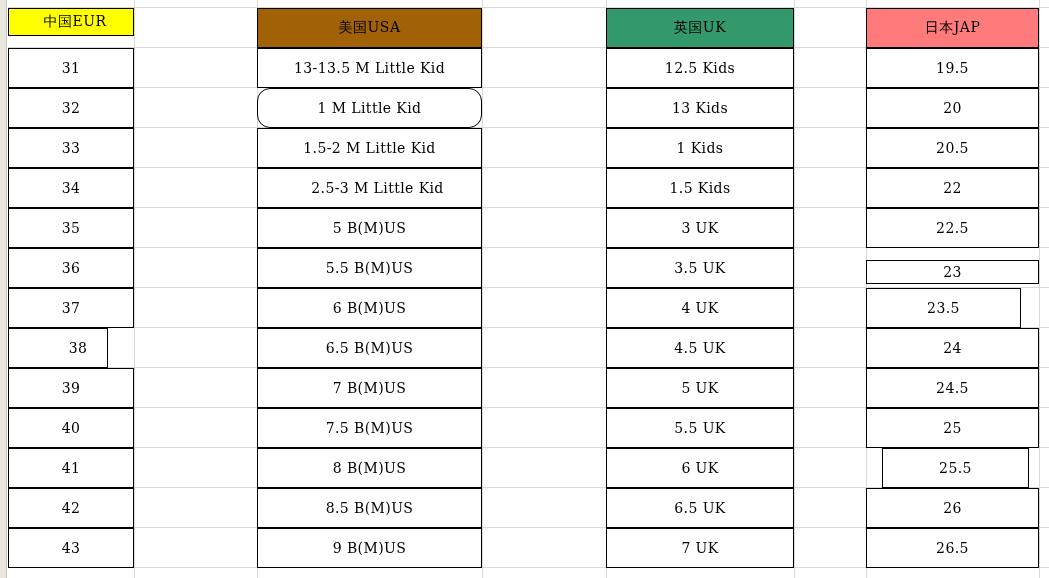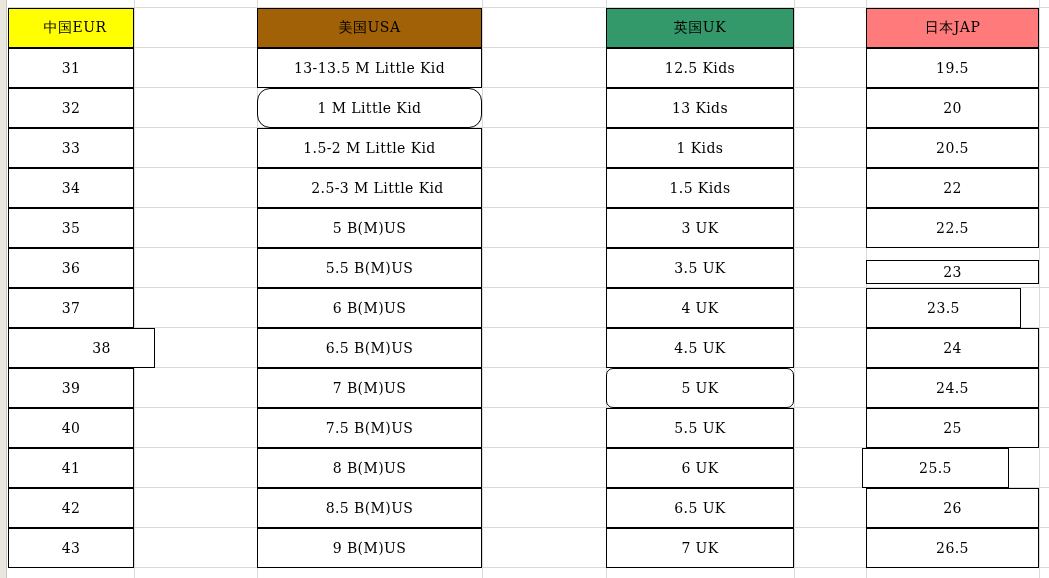--- a/index.html
+++ b/index.html
@@ -118,21 +118,21 @@
       <div class="bg-vline" style="left: 126px;"></div>
       <div class="bg-vline" style="left: 249px;"></div>
       <div class="bg-vline" style="left: 474px;"></div>
       <div class="bg-vline" style="left: 598px;"></div>
       <div class="bg-vline" style="left: 786px;"></div>
       <div class="bg-vline" style="left: 858px;"></div>
       <div class="bg-vline" style="left: 1031px;"></div>
     </div>
 
   <div class="grid" id="grid">
-      <div class="cell header eur-head" style="left: 8px; top: 8px; width: 126px; height: 40px; padding-left: 8px;">中国EUR</div>
+      <div class="cell header eur-head" style="left: 8px; top: 8px; width: 126px; height: 28px; padding-left: 8px;">中国EUR</div>
       <div class="cell header usa-head" style="left: 257px; top: 8px; width: 225px; height: 40px;">美国USA</div>
       <div class="cell header uk-head" style="left: 606px; top: 8px; width: 188px; height: 40px;">英国UK</div>
       <div class="cell header jap-head" style="left: 866px; top: 8px; width: 173px; height: 40px;">日本JAP</div>
       <div class="cell" style="left: 8px; top: 48px; width: 126px; height: 40px;">31</div>
       <div class="cell" style="left: 257px; top: 48px; width: 225px; height: 40px; text-align: right;">13-13.5 M Little Kid</div>
       <div class="cell" style="left: 606px; top: 48px; width: 188px; height: 40px;">12.5 Kids</div>
       <div class="cell" style="left: 866px; top: 48px; width: 173px; height: 40px;">19.5</div>
       <div class="cell" style="left: 8px; top: 88px; width: 126px; height: 40px;">32</div>
       <div class="cell" style="left: 257px; top: 88px; width: 225px; height: 40px; border-radius: 13px;">1 M Little Kid</div>
       <div class="cell" style="left: 606px; top: 88px; width: 188px; height: 40px;">13 Kids</div>
@@ -150,36 +150,36 @@
       <div class="cell" style="left: 606px; top: 208px; width: 188px; height: 40px;">3 UK</div>
       <div class="cell" style="left: 866px; top: 208px; width: 173px; height: 40px;">22.5</div>
       <div class="cell" style="left: 8px; top: 248px; width: 126px; height: 40px;">36</div>
       <div class="cell" style="left: 257px; top: 248px; width: 225px; height: 40px;">5.5 B(M)US</div>
       <div class="cell" style="left: 606px; top: 248px; width: 188px; height: 40px;">3.5 UK</div>
       <div class="cell" style="left: 866px; top: 260px; width: 173px; height: 24px;">23</div>
       <div class="cell" style="left: 8px; top: 288px; width: 126px; height: 40px;">37</div>
       <div class="cell" style="left: 257px; top: 288px; width: 225px; height: 40px;">6 B(M)US</div>
       <div class="cell" style="left: 606px; top: 288px; width: 188px; height: 40px;">4 UK</div>
       <div class="cell" style="left: 866px; top: 288px; width: 155px; height: 40px;">23.5</div>
-      <div class="cell" style="left: 8px; top: 328px; width: 147px; height: 40px; padding-left: 40px;">38</div>
+      <div class="cell" style="left: 8px; top: 328px; width: 100px; height: 40px; padding-left: 40px;">38</div>
       <div class="cell" style="left: 257px; top: 328px; width: 225px; height: 40px;">6.5 B(M)US</div>
       <div class="cell" style="left: 606px; top: 328px; width: 188px; height: 40px;">4.5 UK</div>
       <div class="cell" style="left: 866px; top: 328px; width: 173px; height: 40px;">24</div>
       <div class="cell" style="left: 8px; top: 368px; width: 126px; height: 40px;">39</div>
       <div class="cell" style="left: 257px; top: 368px; width: 225px; height: 40px;">7 B(M)US</div>
-      <div class="cell" style="left: 606px; top: 368px; width: 188px; height: 40px; border-radius: 7px;">5 UK</div>
+      <div class="cell" style="left: 606px; top: 368px; width: 188px; height: 40px;">5 UK</div>
       <div class="cell" style="left: 866px; top: 368px; width: 173px; height: 40px;">24.5</div>
       <div class="cell" style="left: 8px; top: 408px; width: 126px; height: 40px;">40</div>
       <div class="cell" style="left: 257px; top: 408px; width: 225px; height: 40px;">7.5 B(M)US</div>
       <div class="cell" style="left: 606px; top: 408px; width: 188px; height: 40px;">5.5 UK</div>
       <div class="cell" style="left: 866px; top: 408px; width: 173px; height: 40px;">25</div>
       <div class="cell" style="left: 8px; top: 448px; width: 126px; height: 40px;">41</div>
       <div class="cell" style="left: 257px; top: 448px; width: 225px; height: 40px;">8 B(M)US</div>
       <div class="cell" style="left: 606px; top: 448px; width: 188px; height: 40px;">6 UK</div>
-      <div class="cell" style="left: 862px; top: 448px; width: 147px; height: 40px;">25.5</div>
+      <div class="cell" style="left: 882px; top: 448px; width: 147px; height: 40px;">25.5</div>
       <div class="cell" style="left: 8px; top: 488px; width: 126px; height: 40px;">42</div>
       <div class="cell" style="left: 257px; top: 488px; width: 225px; height: 40px;">8.5 B(M)US</div>
       <div class="cell" style="left: 606px; top: 488px; width: 188px; height: 40px;">6.5 UK</div>
       <div class="cell" style="left: 866px; top: 488px; width: 173px; height: 40px;">26</div>
       <div class="cell" style="left: 8px; top: 528px; width: 126px; height: 40px;">43</div>
       <div class="cell" style="left: 257px; top: 528px; width: 225px; height: 40px;">9 B(M)US</div>
       <div class="cell" style="left: 606px; top: 528px; width: 188px; height: 40px;">7 UK</div>
       <div class="cell" style="left: 866px; top: 528px; width: 173px; height: 40px;">26.5</div>
     </div>
 

